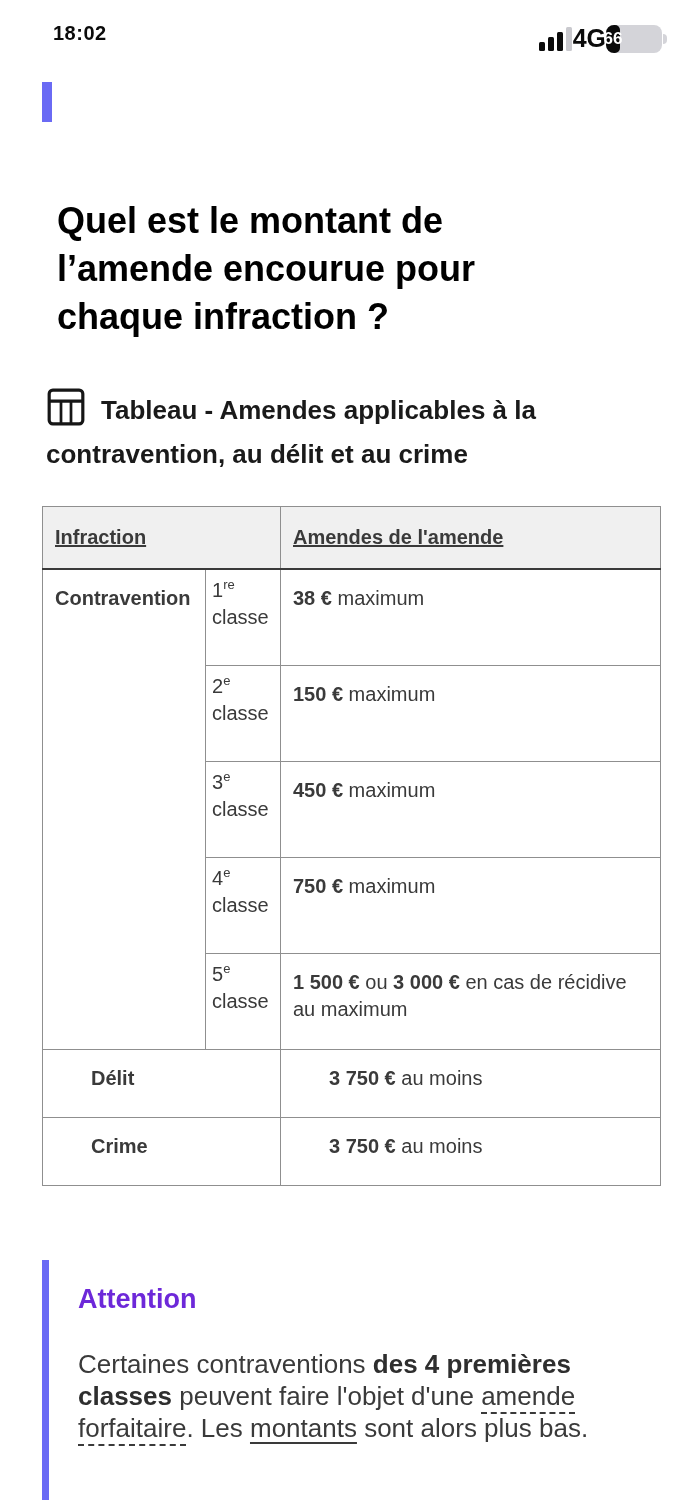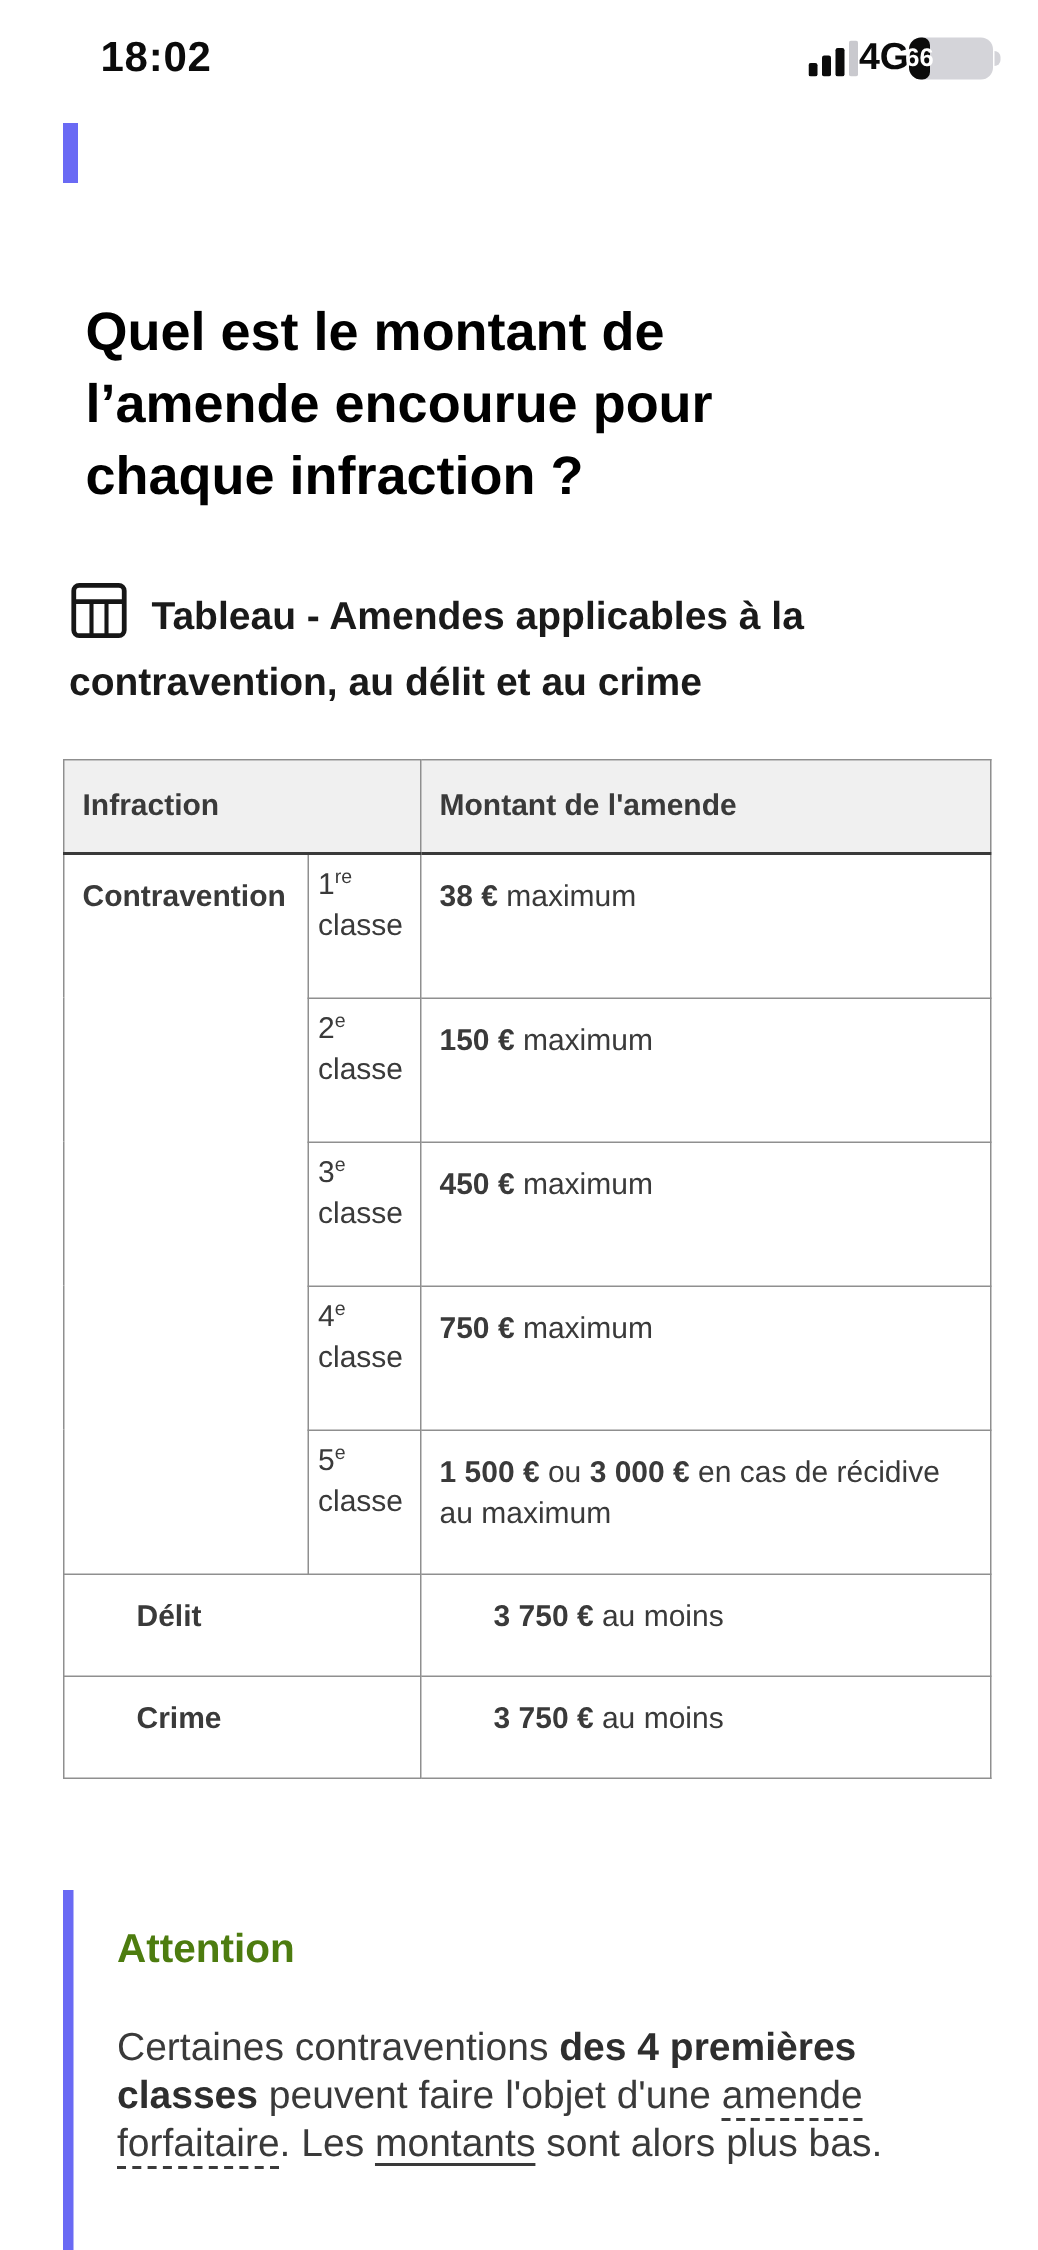--- a/index.html
+++ b/index.html
@@ -7,22 +7,22 @@
   body {
     width: 692px; height: 1500px; overflow: hidden;
     background: #ffffff;
     font-family: "Liberation Sans", sans-serif;
     color: #3a3a3a;
   }
 
   
   .status-bar { position: relative; height: 70px; }
   .time {
-    position: absolute; left: 67px; top: 22px;
-    font-size: 28px; font-weight: 700; color: #0b0b0b; letter-spacing: .5px;
+    position: absolute; left: 53px; top: 22px;
+    font-size: 20px; font-weight: 700; color: #0b0b0b; letter-spacing: .5px;
   }
   .status-right {
     position: absolute; right: 30px; top: 24px;
     display: flex; align-items: center; 
   }
   .net { font-size: 25px; font-weight: 600; color: #0b0b0b; }
   .battery { position: relative; width: 56px; height: 28px; border-radius: 8px;
              background: #d4d4d9; display: flex; }
   .battery-fill {
     width: 14px; height: 28px; border-radius: 8px 5px 5px 8px; background: #0b0b0b;
@@ -51,40 +51,40 @@
   .cap-text { white-space: pre-line; }
 
   
   table {
     margin: 30px 32px 0 42px; width: 618px;
     border-collapse: collapse; table-layout: fixed;
     font-size: 20px; color: #3a3a3a;
   }
   th {
     background: #f0f0f0; text-align: left; font-weight: 700; color: #3a3a3a;
-    padding: 19px 12px; border: 1px solid #8f8f8f; border-bottom: 2px solid #3a3a3a;
+    padding: 19px 12px; border: 1px solid #8f8f8f; border-bottom: 2px solid #3a3a3a; text-decoration: underline;
   }
   td {
     border: 1px solid #8f8f8f; padding: 15px 12px;
     vertical-align: top; line-height: 27px;
   }
   td.cls { padding: 7px 6px; }
   tr.class-row td { height: 96px; }
   tr.simple-row td { height: 68px; padding-left: 48px; }
   .row-label { font-weight: 700; }
   td strong { font-weight: 700; color: #3a3a3a; }
   sup { font-size: 13px; line-height: 0; }
 
   
   .callout {
     margin: 74px 30px 0 42px;
     border-left: 7px solid #6a6af4;
     padding: 22px 0 60px 29px;
   }
-  .callout h2 { margin: 0; font-size: 27px; line-height: 34px; font-weight: 700; color: #4d7c0f; }
+  .callout h2 { margin: 0; font-size: 27px; line-height: 34px; font-weight: 700; color: #6d28d9; }
   .callout p { margin: 32px 0 0; font-size: 26px; line-height: 32px; max-width: 582px; color: #3a3a3a; }
   .callout strong { font-weight: 700; color: #2e2e2e; }
   a.term {
     color: inherit; cursor: pointer;
     text-decoration: underline dashed #3a3a3a 2px;
     text-underline-offset: 8px;
   }
   a.link {
     color: inherit; cursor: pointer;
     text-decoration: underline solid #3a3a3a 2px;
@@ -127,21 +127,21 @@
 
 <table>
   <colgroup>
       <col style="width:163px">
       <col style="width:75px">
       <col style="width:380px">
     </colgroup>
   <thead>
     <tr>
       <th colspan="2">Infraction</th>
-      <th>Montant de l'amende</th>
+      <th>Amendes de l'amende</th>
     </tr>
   </thead>
   <tbody>
     <tr class="class-row">
       <td rowspan="5" class="row-label">Contravention</td>
       <td class="cls"><span>1</span><sup>re</sup> <span>classe</span></td>
       <td><strong>38&nbsp;€</strong><span> maximum</span></td>
     </tr>
     <tr class="class-row">
       <td class="cls"><span>2</span><sup>e</sup> <span>classe</span></td>

